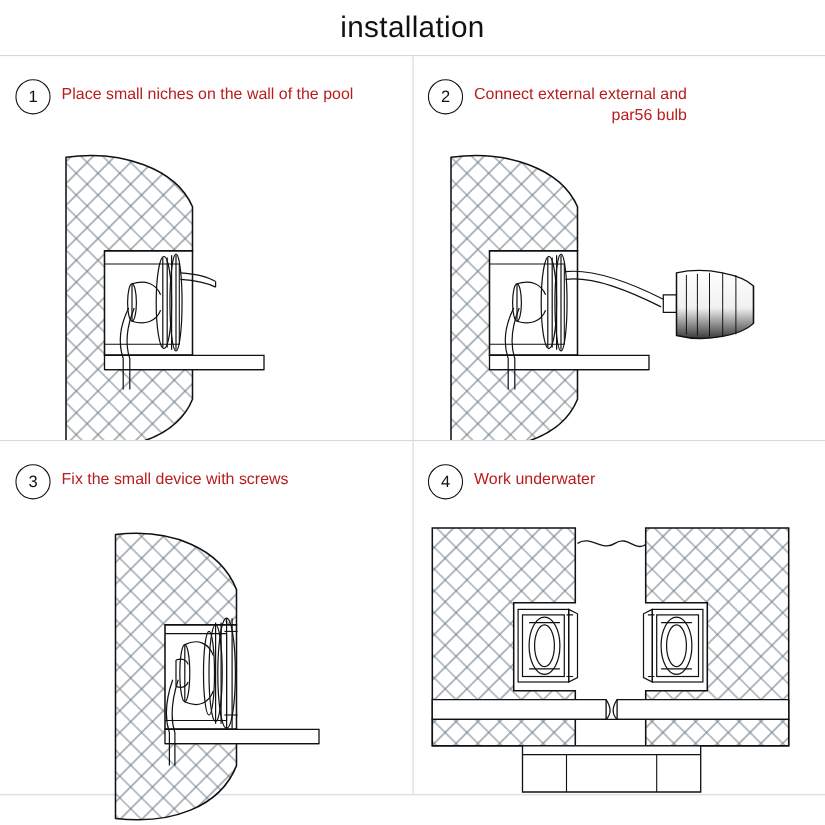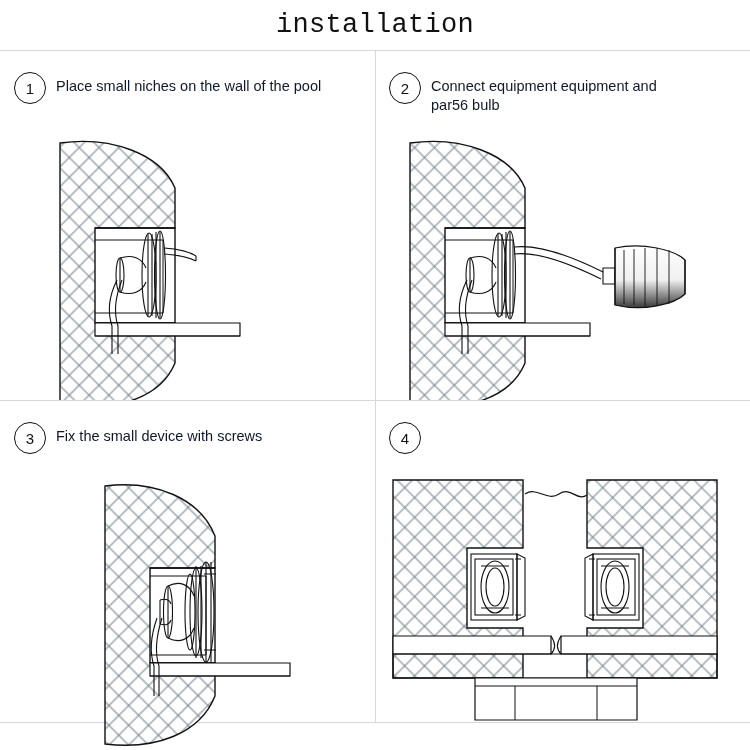--- a/index.html
+++ b/index.html
@@ -23,21 +23,20 @@
   .title {
     position: absolute;
     top: 8px;
     left: 0;
     width: 750px;
     text-align: center;
     font-size: 27px;
     line-height: 34px;
     color: #111;
     letter-spacing: 0.3px;
-    font-family: Liberation Mono, monospace;
   }
   .hrule {
     position: absolute;
     left: 0;
     width: 750px;
     height: 0;
     border-top: 1px solid #d8d8d8;
   }
   .hrule.top    { top: 50px; }
   .hrule.mid    { top: 400px; }
@@ -78,24 +77,25 @@
     display: flex;
     align-items: center;
     justify-content: center;
     font-size: 15px;
     line-height: 1;
     color: #111;
   }
   .step-text {
     font-size: 14.5px;
     line-height: 19px;
-    color: #0f172a;
+    color: #b91c1c;
     max-width: 300px;
     padding-top: 5px;
     white-space: pre-line;
+    text-align: right;
   }
   .art {
     position: absolute;
     left: 0;
     top: 58px;
     width: 375px;
     height: 292px;
   }
   svg { display: block; }
 </style>
@@ -164,21 +164,21 @@
           <path d="M164 146 C178 147 190 150 196 153"></path>
           <path d="M196 148 L196 153"></path>
         </g>
       </svg>
     </div>
   </div>
 
   <div class="cell c2">
     <div class="step-head">
       <div class="step-num">2</div>
-      <div class="step-text">Connect equipment equipment and
+      <div class="step-text">Connect external external and
 par56 bulb</div>
     </div>
     <div class="art">
       <svg width="375" height="292" viewBox="0 0 375 292" xmlns="http://www.w3.org/2000/svg">
         <defs>
           <pattern id="hx2" width="14" height="14" patternUnits="userSpaceOnUse" patternTransform="rotate(45)">
             <rect width="14" height="14" fill="#ffffff"></rect>
             <path d="M0 0 H14 M0 14 H14 M0 0 V14 M14 0 V14" stroke="#6f7f8c" stroke-width="1"></path>
           </pattern>
           <clipPath id="clipWall2">
@@ -298,20 +298,21 @@
           <path d="M157 160 C150 180 150 196 154 208 L154 238"></path>
           <path d="M162 160 C155 182 155 196 159 208 L159 238"></path>
         </g>
       </svg>
     </div>
   </div>
 
   <div class="cell c4">
     <div class="step-head">
       <div class="step-num">4</div>
+      <div class="step-text">Work underwater</div>
     </div>
     <div class="art">
       <svg width="375" height="292" viewBox="0 0 375 292" xmlns="http://www.w3.org/2000/svg">
         <defs>
           <pattern id="hx4" width="14" height="14" patternUnits="userSpaceOnUse" patternTransform="rotate(45)">
             <rect width="14" height="14" fill="#ffffff"></rect>
             <path d="M0 0 H14 M0 14 H14 M0 0 V14 M14 0 V14" stroke="#6f7f8c" stroke-width="1"></path>
           </pattern>
           <clipPath id="clipLeft4">
             <path d="M18 22 L148 22 L148 90 L92 90 L92 170 L148 170 L148 220 L18 220 Z"></path>

